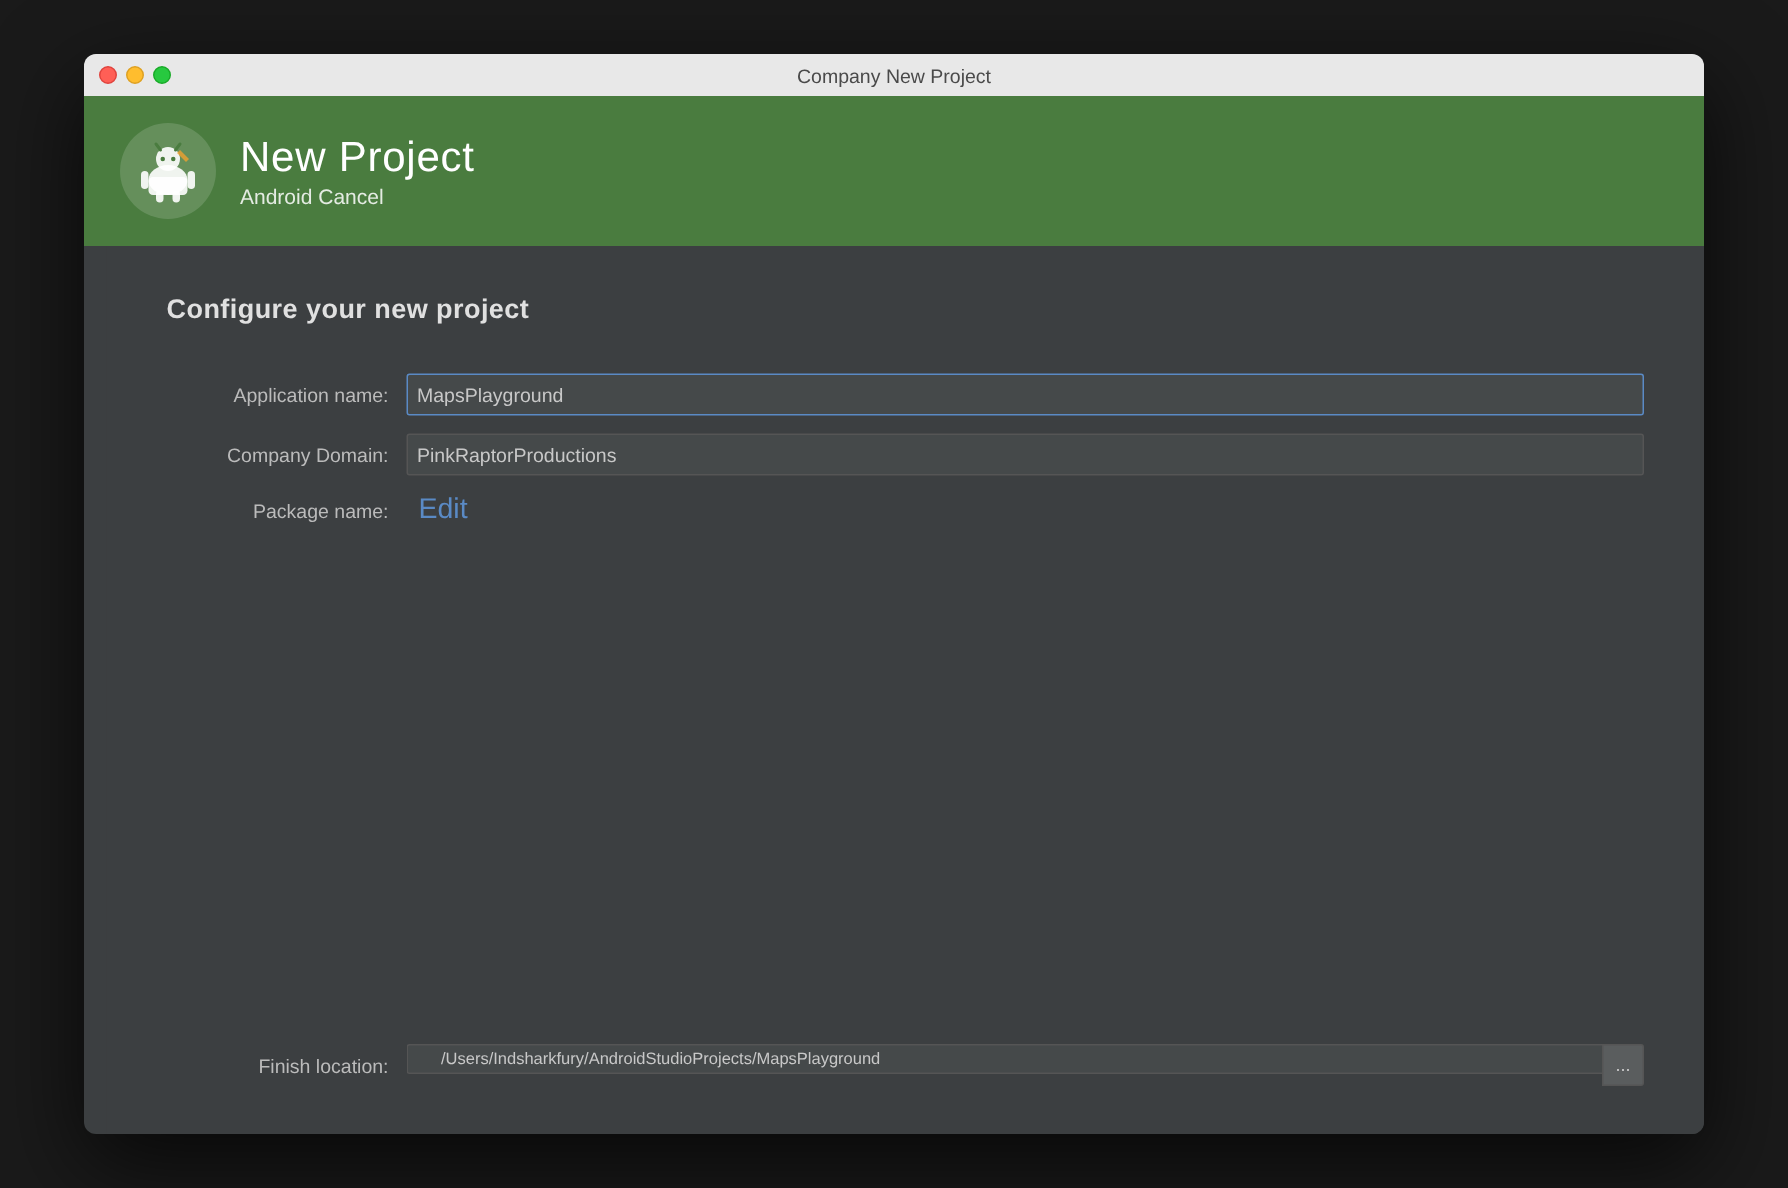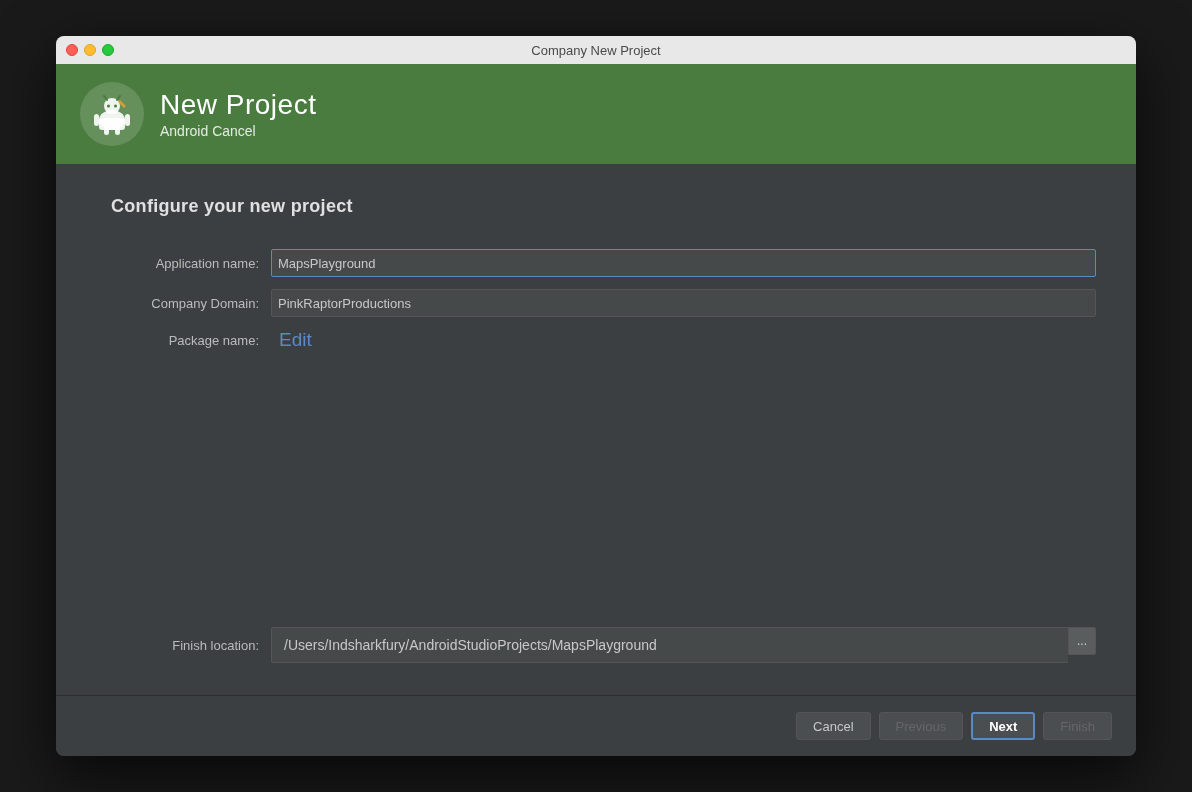--- a/index.html
+++ b/index.html
@@ -197,27 +197,27 @@
     }
 
     .location-input-wrap {
       flex: 1;
       display: flex;
       gap: 0;
     }
 
     .location-input {
       flex: 1;
-      height: 36px;
+      height: 20px;
       background: #45494a;
       border: 1px solid #555;
       border-right: none;
       border-radius: 2px 0 0 2px;
-      padding: 0 12px;
-      font-size: 14px;
+      padding: 0 22px;
+      font-size: 11px;
       color: #c8c8c8;
       outline: none;
     }
 
     .browse-button {
       height: 28px;
       width: 28px;
       background: #5a5d5e;
       border: 1px solid #555;
       border-radius: 0 2px 2px 0;
@@ -339,19 +339,13 @@
       <div class="location-row">
         <label class="form-label">Finish location:</label>
         <div class="location-input-wrap">
           <input class="location-input" type="text" value="/Users/Indsharkfury/AndroidStudioProjects/MapsPlayground" style="">
           <button class="browse-button">...</button>
         </div>
       </div>
     </div>
   </div>
 
-  <div class="footer">
-    <button class="btn">Cancel</button>
-    <button class="btn btn-disabled">Previous</button>
-    <button class="btn btn-primary">Next</button>
-    <button class="btn btn-disabled">Finish</button>
-  </div>
 </div>
 
 </body></html>

